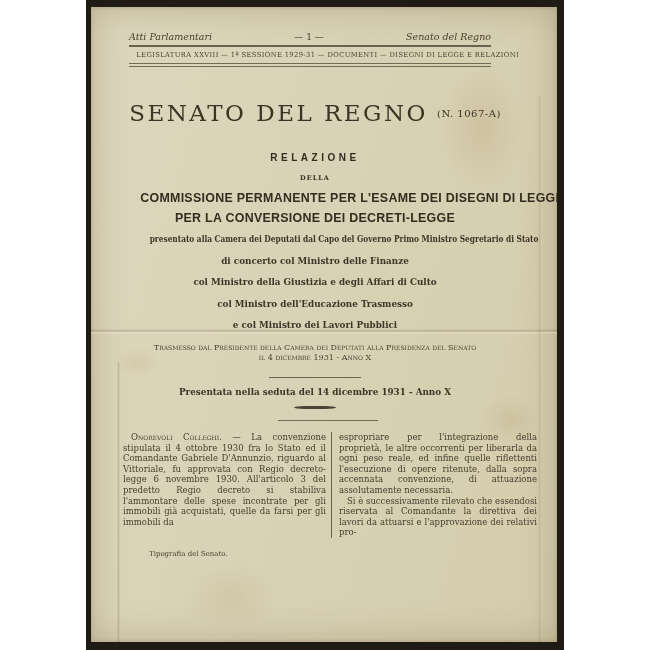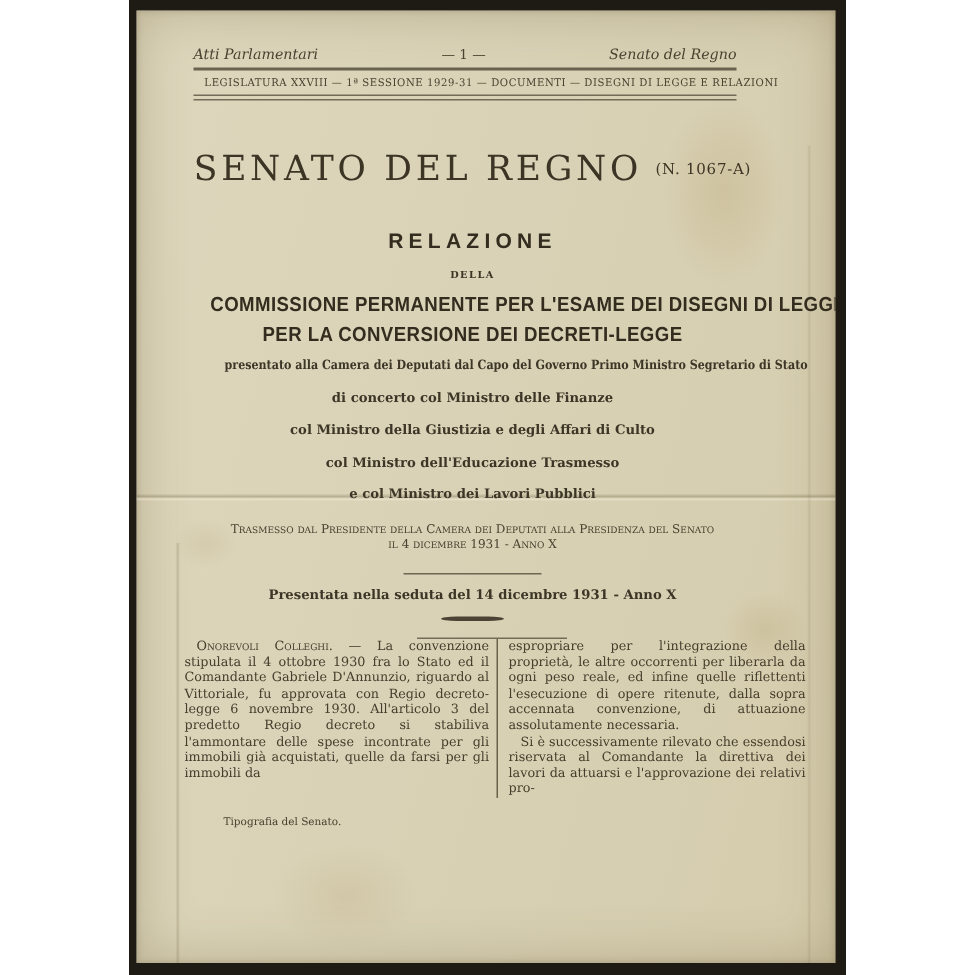--- a/index.html
+++ b/index.html
@@ -56,21 +56,21 @@
   }
 
   .center-block { width:380px; margin-left:2px; text-align:center; }
 
   .title-row { margin-top:33px; white-space:nowrap; }
   .senato-title { font-size:23px; letter-spacing:2.5px; color:#3c3424; }
   .doc-num { font-size:10px; letter-spacing:.5px; position:relative; top:-4px; margin-left:9px; color:#3c3424; }
 
   .relazione {
     margin-top:26px; font-family:"Liberation Sans", sans-serif; font-weight:700;
-    font-size:14px; letter-spacing:3.5px; color:#332c1f;
+    font-size:10px; letter-spacing:3.5px; color:#332c1f;
   }
   .della { margin-top:11px; font-size:6.5px; font-weight:bold; letter-spacing:1px; color:#3c3424; }
   .committee {
     font-family:"Liberation Sans", sans-serif; font-weight:700; font-size:13.5px;
     letter-spacing:.3px; color:#332c1f; transform:scaleX(.92); transform-origin:center;
     white-space:nowrap;
   }
   .committee.l1 { margin-top:8px; }
   .committee.l2 { margin-top:5px; }
   .sul { margin-top:15px; font-size:6.5px; letter-spacing:1px; font-weight:bold; color:#453c2b; }
@@ -87,21 +87,21 @@
     margin:9px auto 0; width:42px; height:3px; background:#4c4334;
     border-radius:50% / 100%;
   }
   .subject {
     margin-top:14px; margin-left:8px; width:402px;
     padding-left:18px; text-indent:-18px;
     font-size:10px; line-height:15px; color:#443b2a;
   }
   .rule-short2 { margin:11px 0 0 155px; width:100px; height:1px; background:rgba(74,66,50,.7); }
 
-  .cols { display:flex; }
+  .cols { margin-top:11px; display:flex; }
   .col-left { width:203px; padding-right:5px; }
   .col-right { flex:1; border-left:1px solid rgba(70,60,42,.75); padding-left:7px; }
   .cols p {
     margin:0; font-size:8.5px; line-height:10.6px; text-align:justify; color:#463d2c;
   }
   .cols p.ind { text-indent:8px; }
   .imprint { margin:12px 0 0 26px; font-size:7px; color:#4a4130; }
 </style>
 </head>
 <body>

